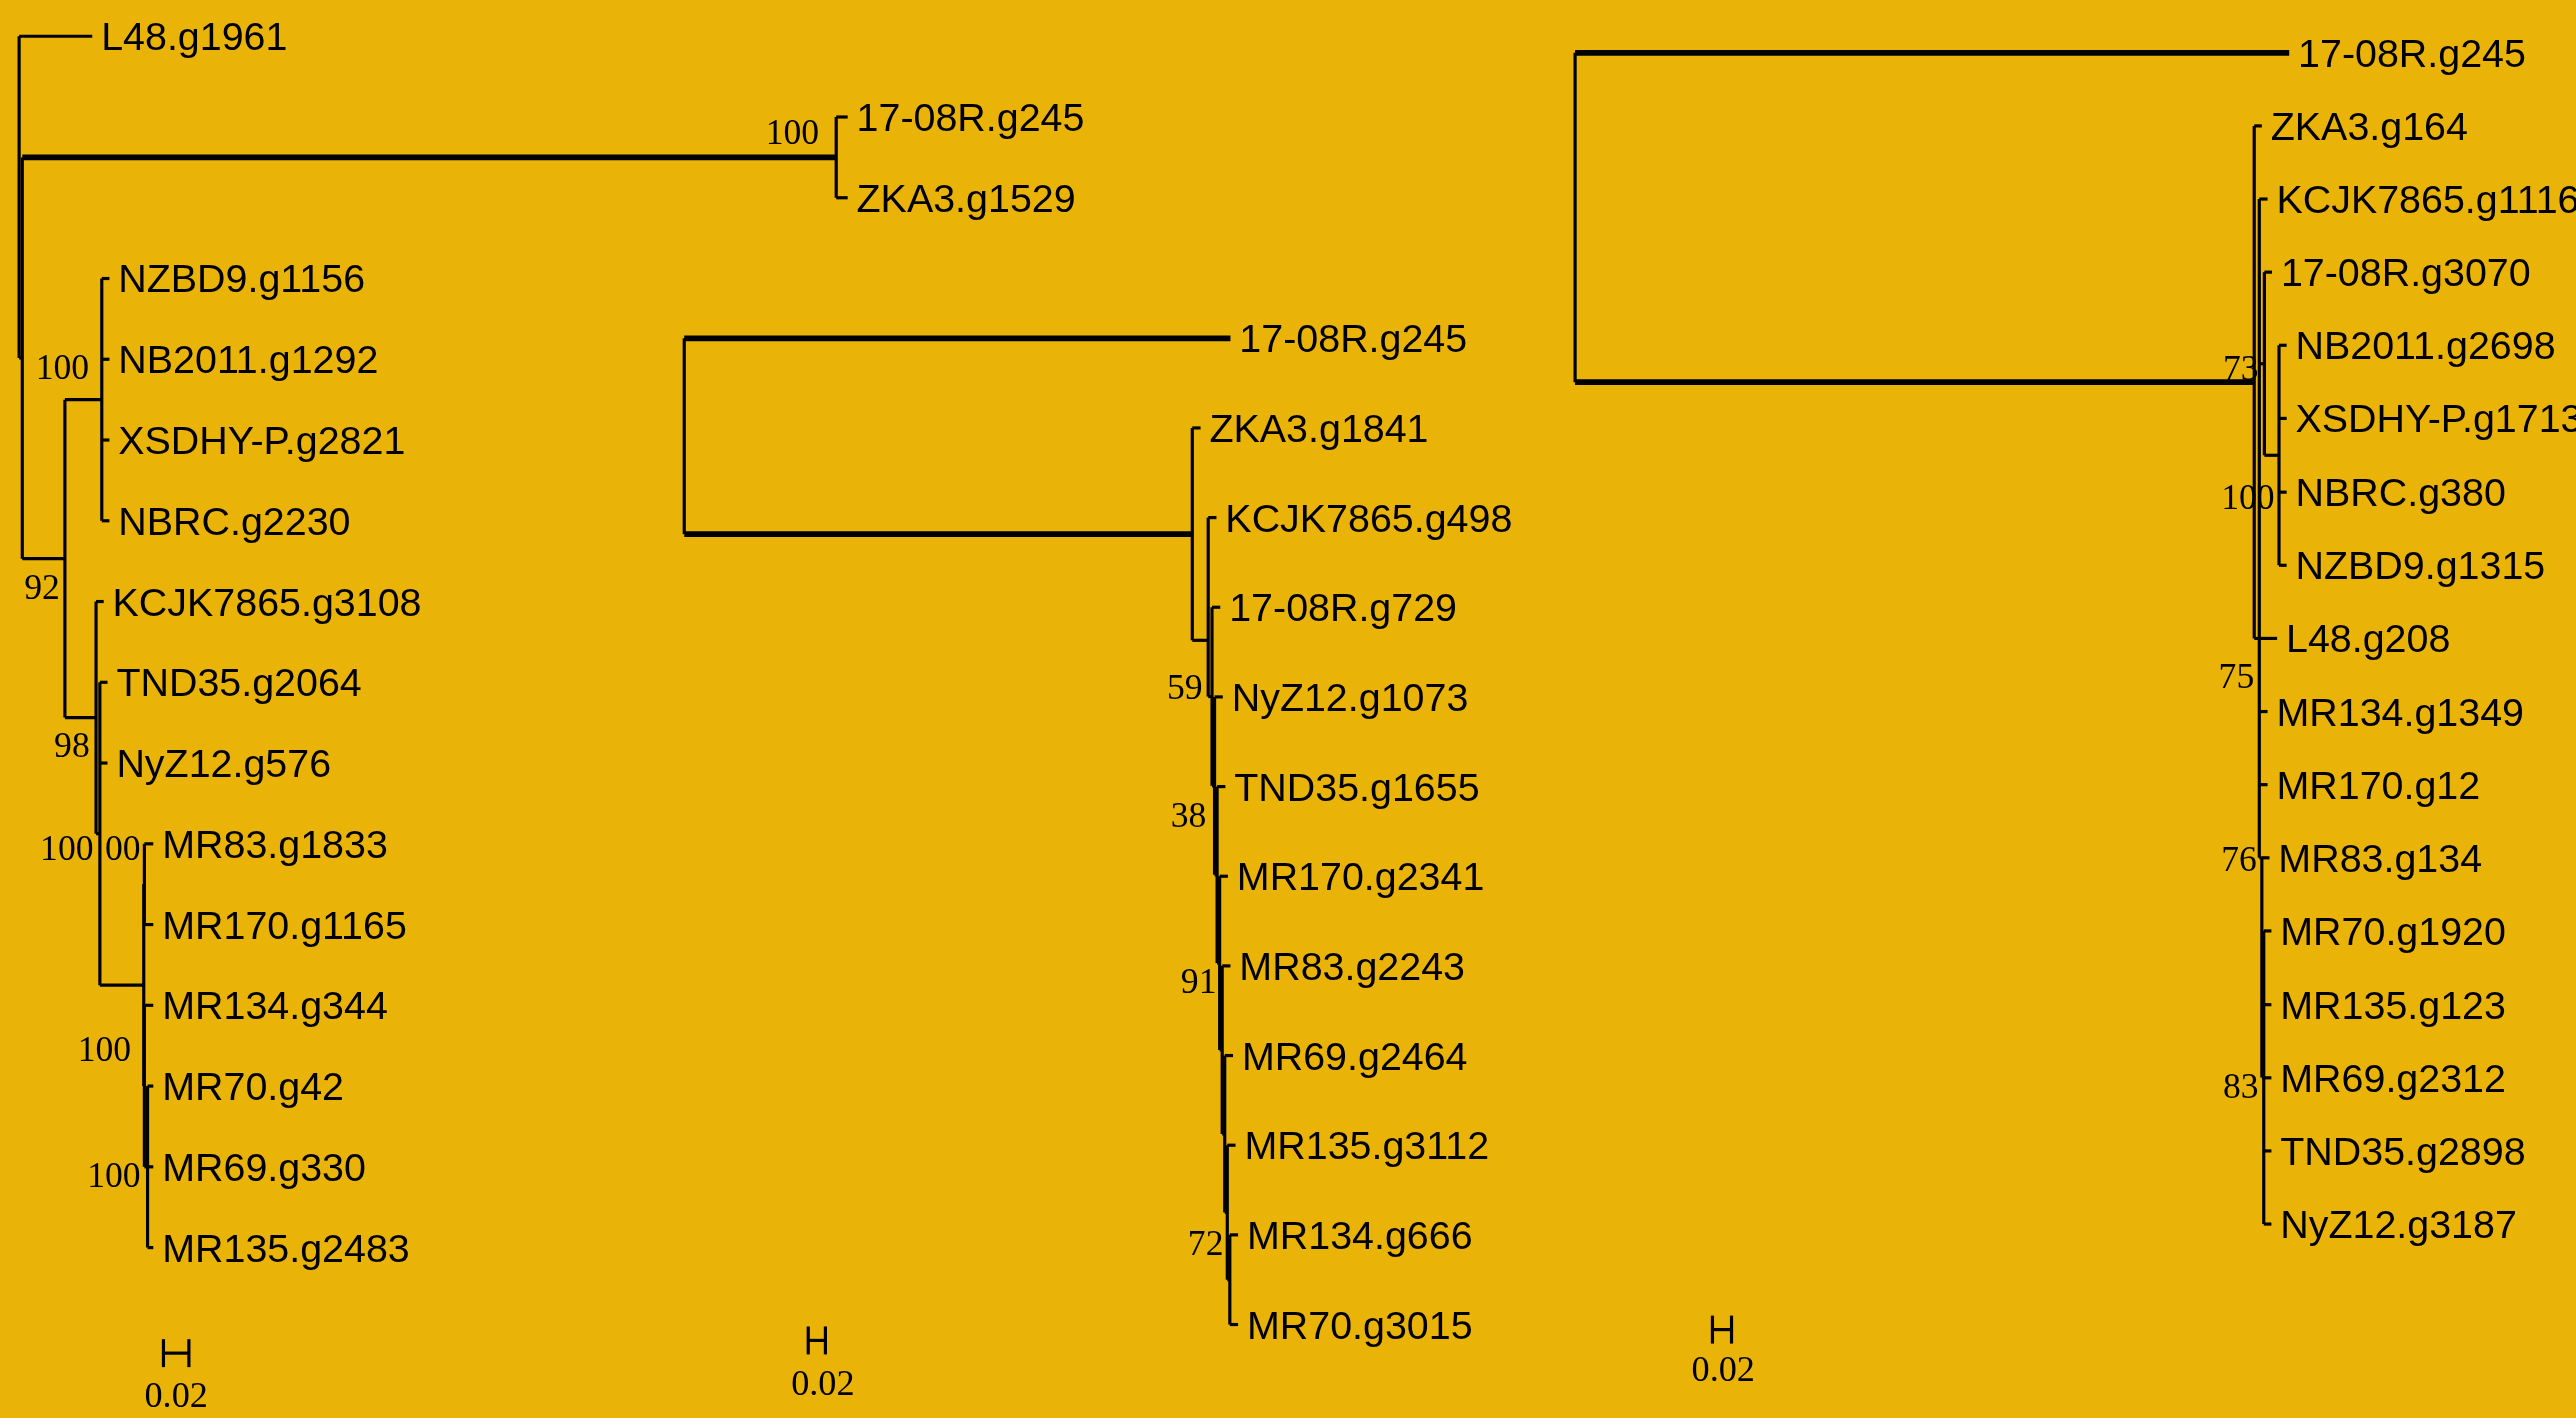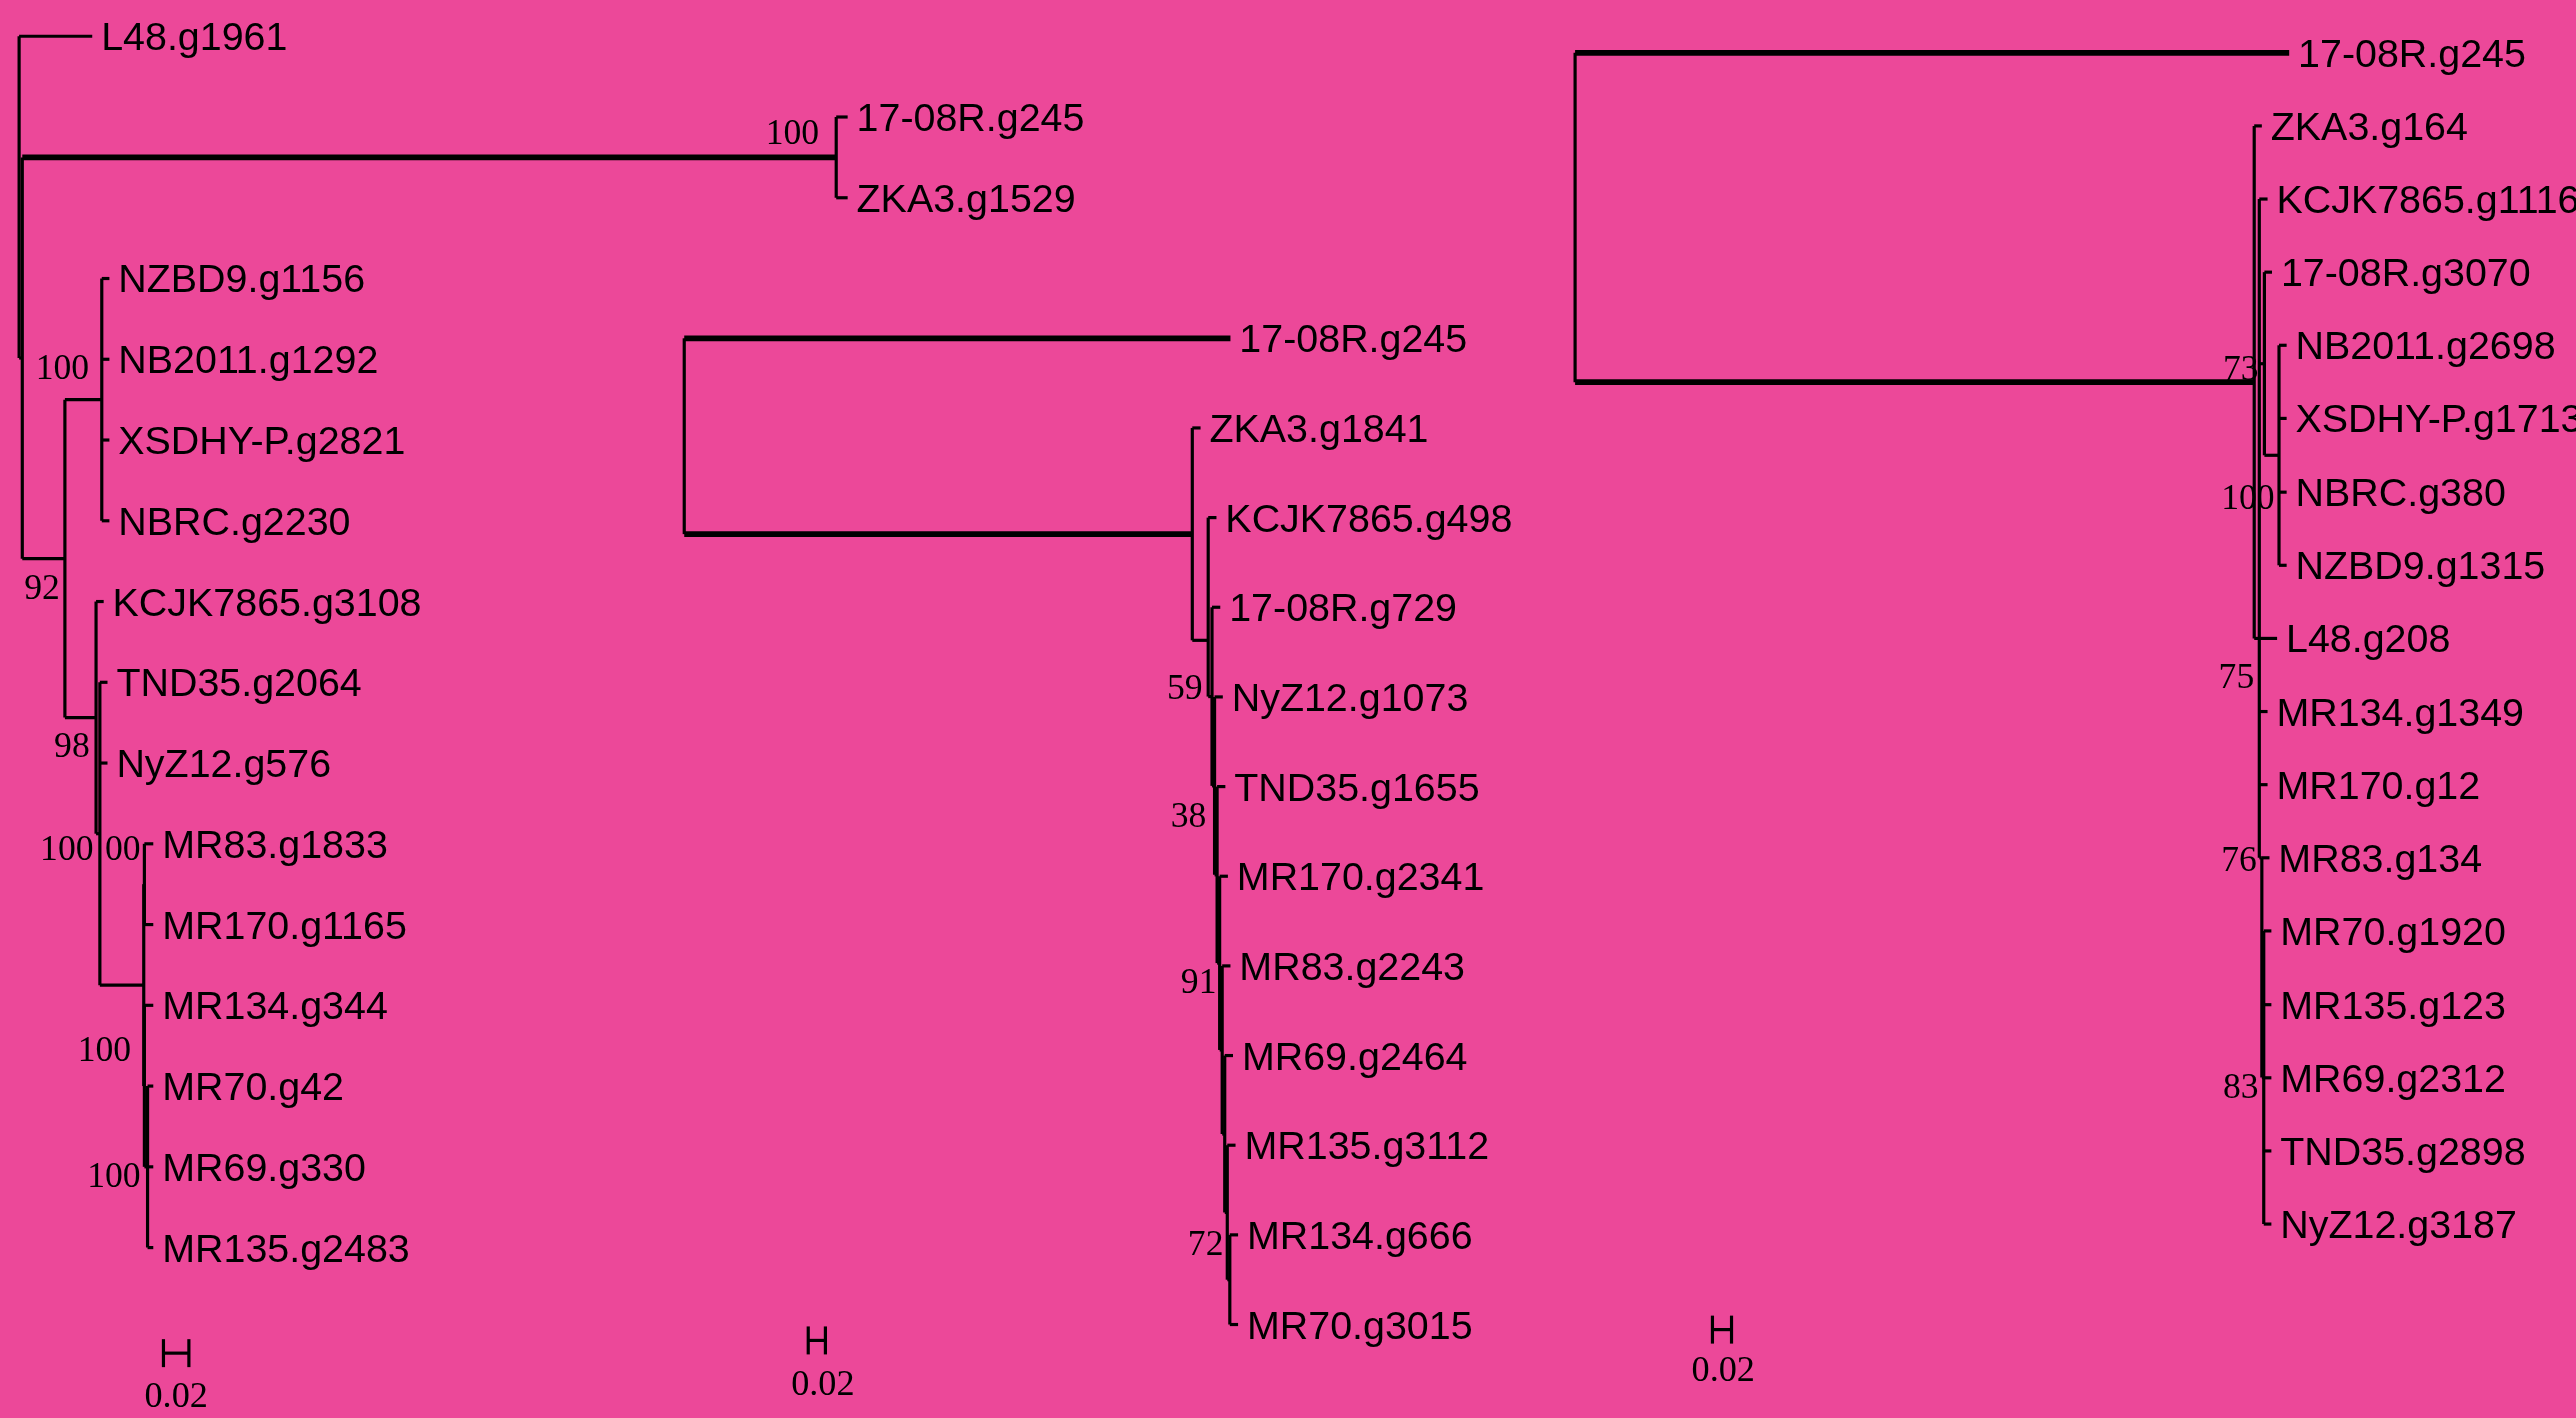--- a/index.html
+++ b/index.html
@@ -1,16 +1,16 @@
 <!DOCTYPE html>
 <html style="font-size:10.2px"><head>
 <meta charset="utf-8">
 <style>
   html,body{margin:0;padding:0;background:#ffffff;}
-  #canvas-wrap{position:relative;width:2576px;height:1418px;background:#ec4899;overflow:hidden;}
+  #canvas-wrap{position:relative;width:2576px;height:1418px;background:#eab308;overflow:hidden;}
   svg{position:absolute;left:0;top:0;}
   .leaf-label{font-family:"Liberation Sans","DejaVu Sans",sans-serif;font-size:62px;fill:#000000;}
   .support-value{font-family:"Liberation Serif","DejaVu Serif",serif;font-size:56px;fill:#000000;}
   .scale-label{font-family:"Liberation Serif","DejaVu Serif",serif;font-size:57px;fill:#000000;}
   .branch{stroke:#000000;fill:none;}
 </style>
 </head>
 <body>
 
 <div id="canvas-wrap">

